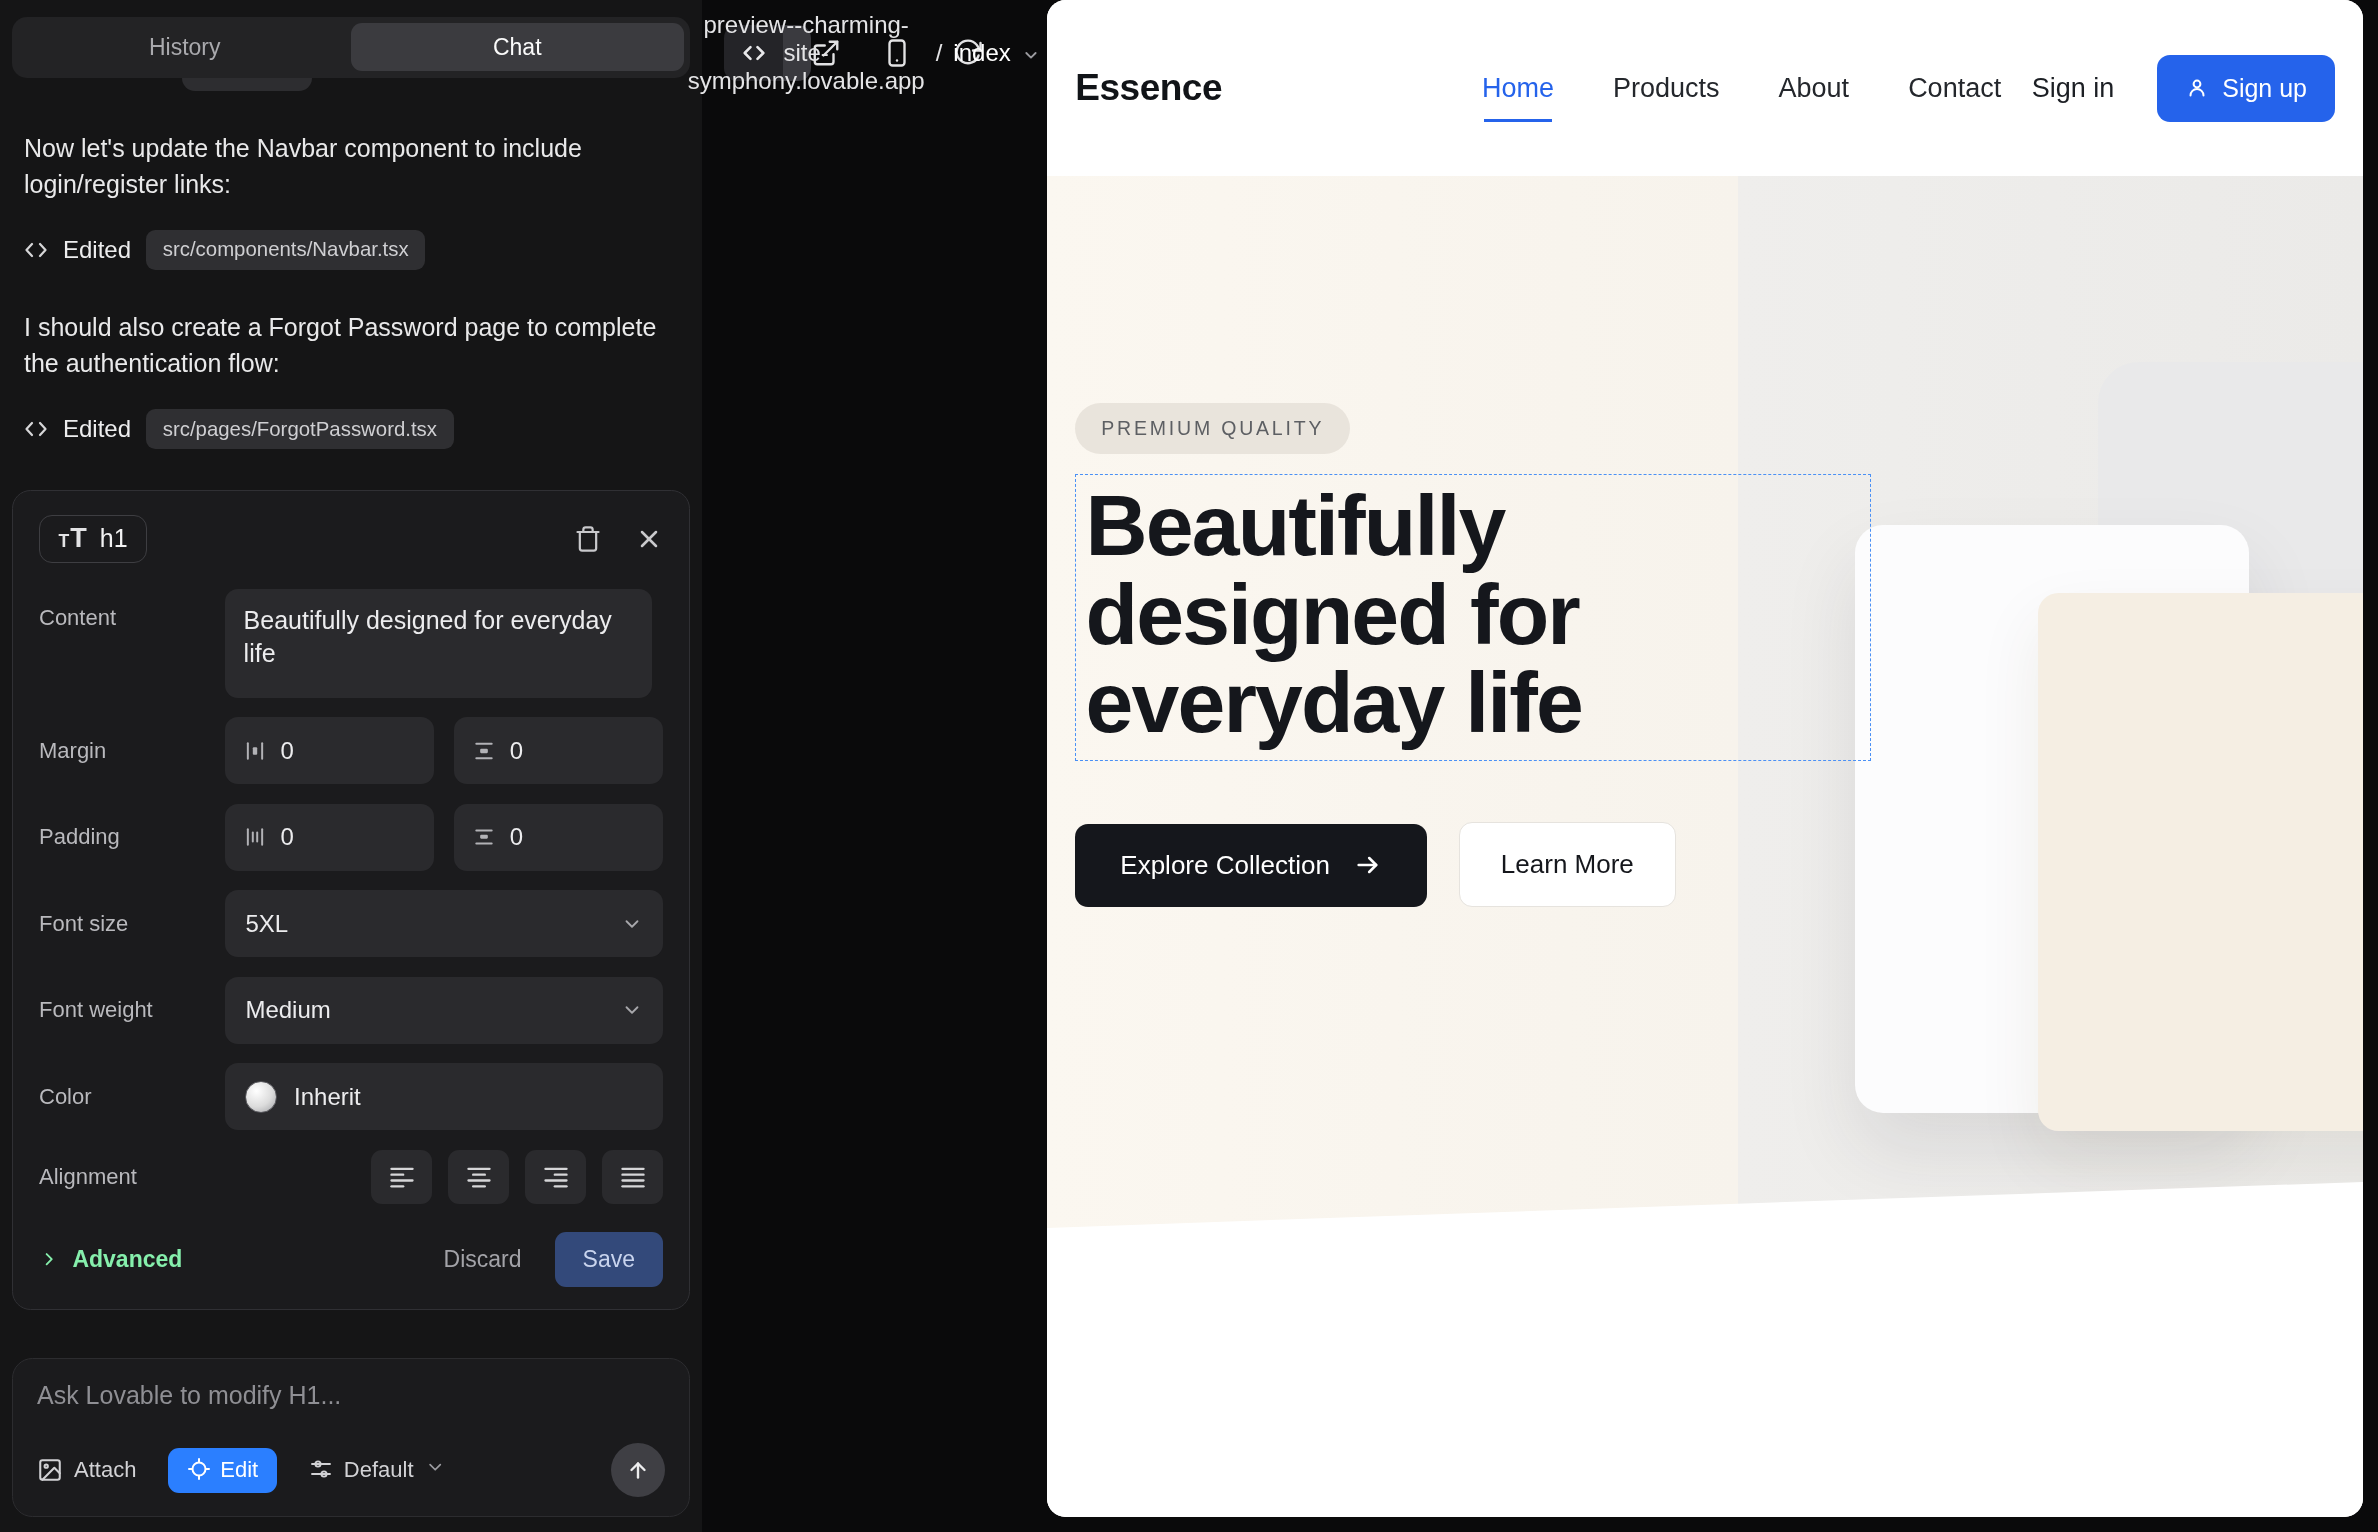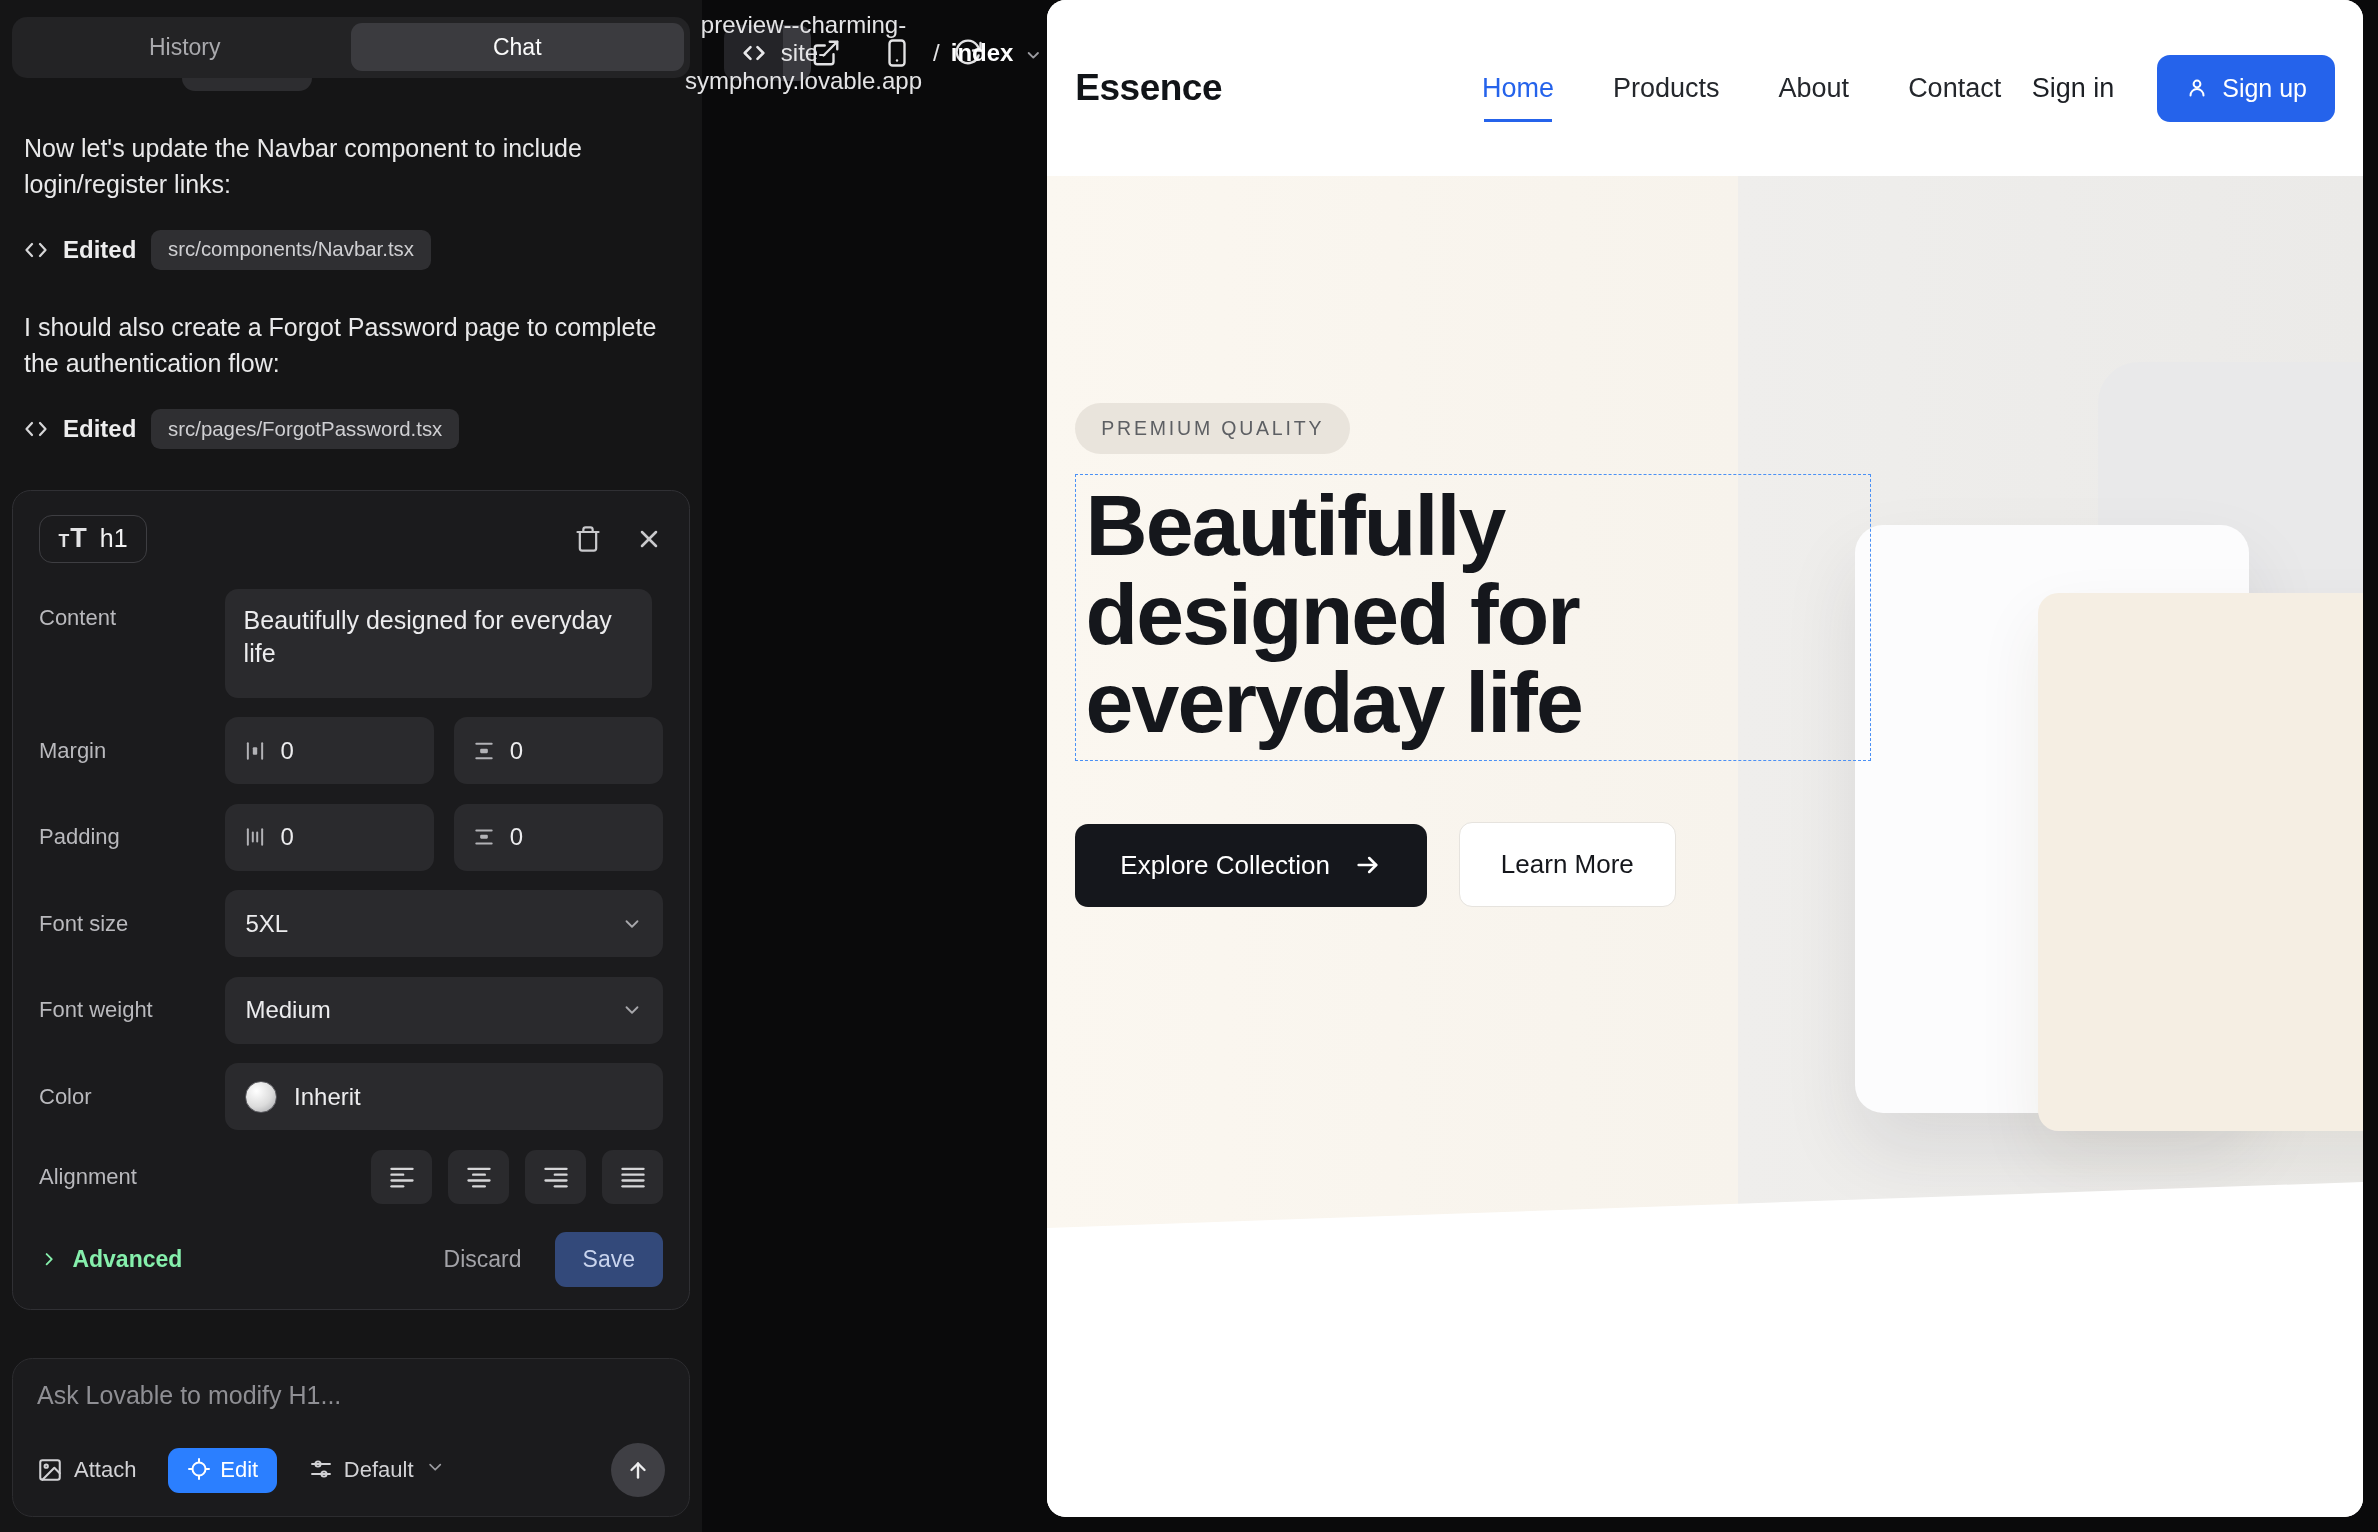--- a/index.html
+++ b/index.html
@@ -10,21 +10,21 @@
   
   .left{width:702px;height:100%;background:#151516;display:flex;flex-direction:column;flex:none;overflow:hidden}
   .tabs{margin:16.7px 12px 0;background:#232325;border-radius:15px;padding:6.5px;display:flex;position:relative;z-index:2}
   .tab{flex:1;height:48px;display:flex;align-items:center;justify-content:center;font-size:23px;color:#a9a9ad;border-radius:11px;cursor:pointer}
   .tab.active{background:#3b3b3f;color:#fafafa}
   .chat{padding:0 24px;position:relative;z-index:1}
   .clipped-pill{width:130px;height:24px;margin:-11px 0 0 158px;background:#2d2d30;border-radius:0 0 13px 13px}
   .msg{margin-top:39px;font-size:25px;line-height:1.45;color:#e9e9ea;max-width:649px}
   .edit-row{display:flex;align-items:center;gap:15px;margin-top:28px}
   .code-icon{color:#d6d6d8;display:flex}
-  .edit-label{font-weight:700;font-size:24px;color:#ededee}
+  .edit-label{font-weight:400;font-size:24px;color:#ededee}
   .file-badge{background:#2f2f32;color:#cfcfd2;font-size:20.4px;padding:8.3px 16.7px;border-radius:9.3px;cursor:pointer}
 
   .editor{margin:41px 12px 0;background:#1b1b1d;border:0.9px solid #303034;border-radius:18.6px;padding:24px 26px 22px}
   .ed-head{display:flex;align-items:center;margin-bottom:26px}
   .tag-chip{display:flex;align-items:center;gap:13px;border:0.9px solid #3e3e42;border-radius:13px;padding:7.4px 18.6px;color:#f2f2f3;font-size:25px;cursor:pointer}
   .tsize{display:flex;align-items:baseline;color:#e3e3e5;gap:0.9px}
   .tsize i{font-style:normal;font-size:17.6px;font-weight:600}
   .tsize b{font-size:27px;font-weight:600}
   .flexspace{flex:1}
   .icon-btn{background:none;border:none;color:#c9c9cc;margin-left:33px;cursor:pointer;display:flex;padding:0}
@@ -57,21 +57,21 @@
   .pt-item .chev{color:#9c9ca1;display:flex}
   .send{margin-left:auto;width:54px;height:54px;border-radius:50%;background:#3f3f44;border:none;color:#ededee;display:flex;align-items:center;justify-content:center;cursor:pointer}
 
   
   .right{flex:1;display:flex;flex-direction:row;background:#0a0a0b;min-width:0}
   .topbar{height:106px;flex:none;display:flex;align-items:center;position:relative;padding:0 43px 0 22px}
   .code-toggle{display:flex;align-items:stretch;height:56px;border-radius:13px;overflow:hidden;cursor:pointer;border:none;background:none;padding:0}
   .code-main{width:59px;background:#242428;display:flex;align-items:center;justify-content:center;color:#e8e8ea}
   .code-nub{width:28px;background:#3a3a3f}
   .urlbar{position:absolute;left:50%;transform:translateX(-50%);display:flex;align-items:center;gap:11px;color:#e4e4e6;font-size:24px;cursor:pointer;background:none;border:none}
-  .urlbar .pg{font-weight:700;color:#fff}
+  .urlbar .pg{font-weight:400;color:#fff}
   .urlbar .uchev{color:#9a9a9f;display:flex;margin-top:3.7px}
   .tb-icons{margin-left:auto;display:flex;gap:41px;color:#e2e2e4}
   .tb-btn{background:none;border:none;color:inherit;display:flex;cursor:pointer;padding:0}
 
   .window{flex:1;margin:0 15px 15px 21.3px;background:#fff;border-radius:18.6px;overflow:hidden;display:flex;flex-direction:column;min-height:0}
   .site-nav{height:176px;flex:none;display:flex;align-items:center;padding:0 28px;background:#fff;position:relative;z-index:4}
   .brand{font-size:37px;font-weight:700;color:#111418;letter-spacing:-0.5px}
   .nav-links{display:flex;gap:59px;margin-left:260px}
   .nav-link{font-size:27px;color:#24272c;cursor:pointer;background:none;border:none}
   .nav-link.active{color:#2563eb;position:relative}

